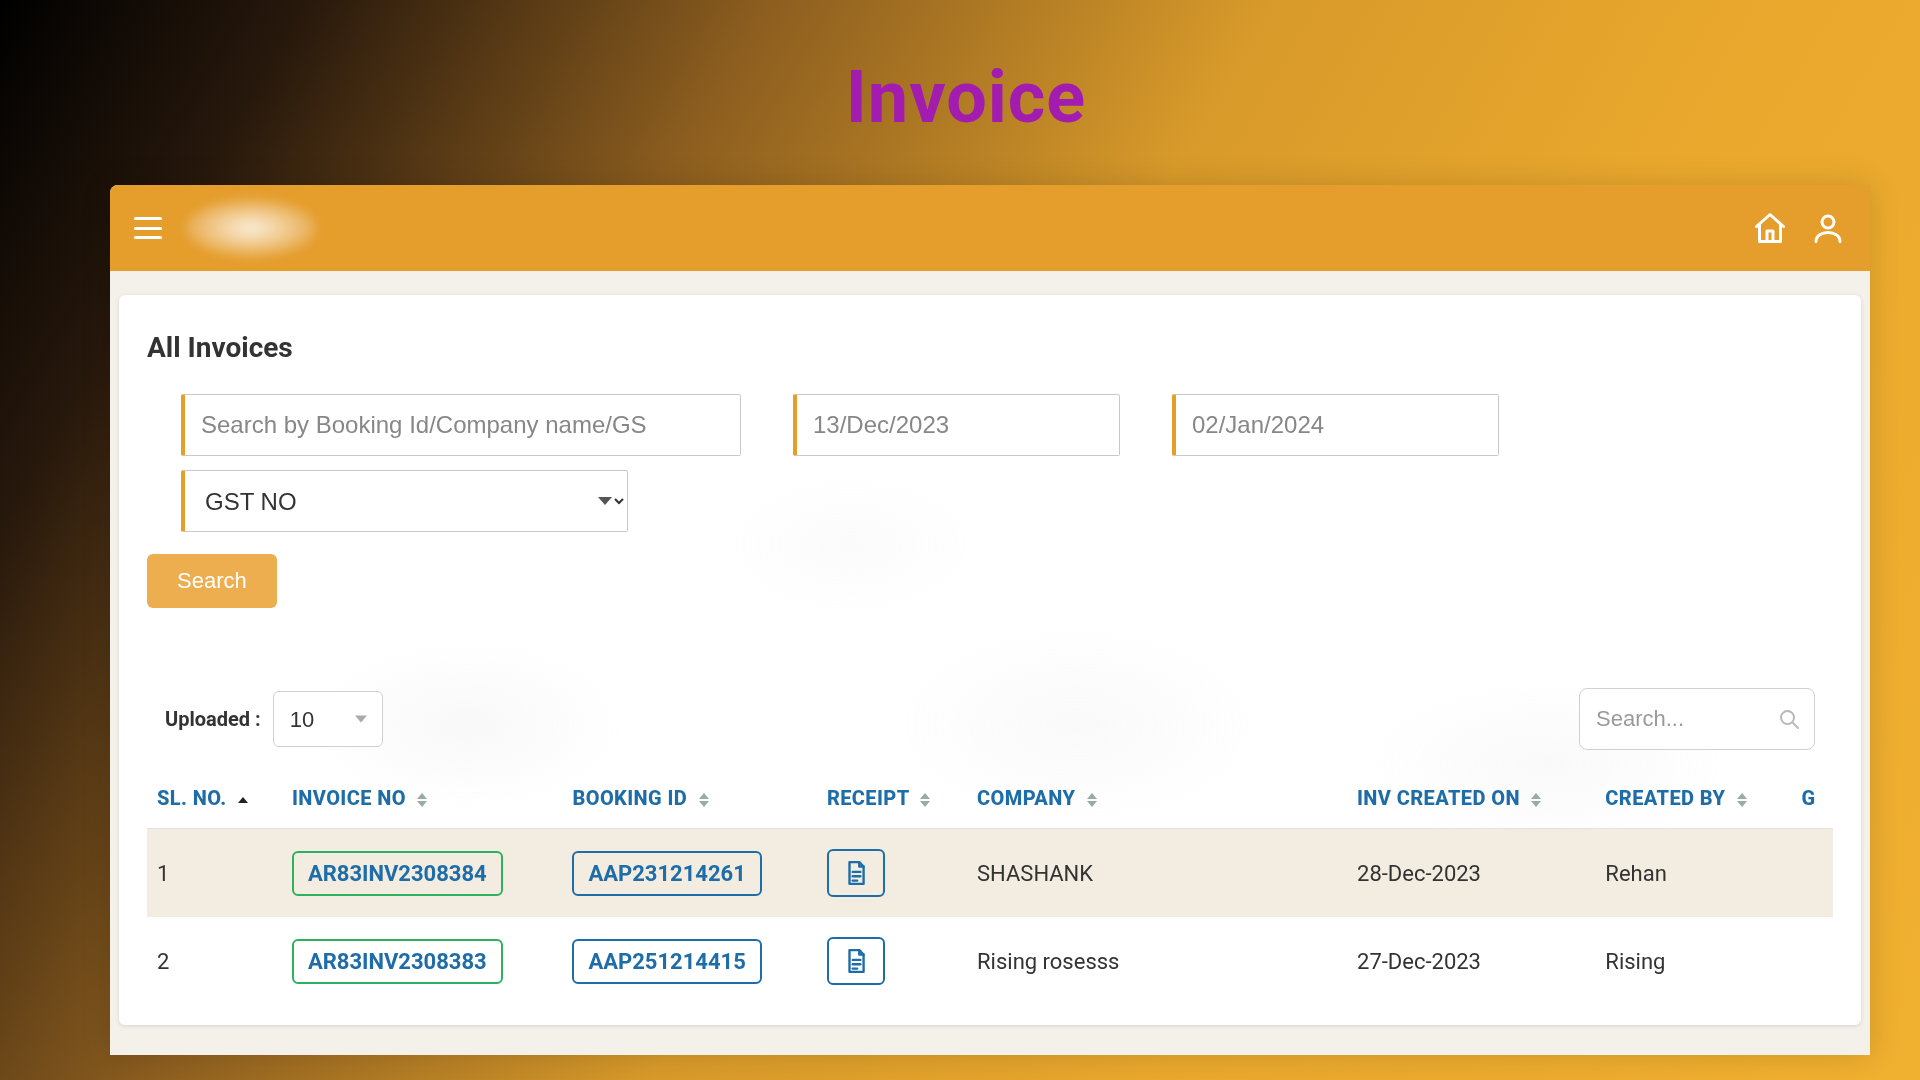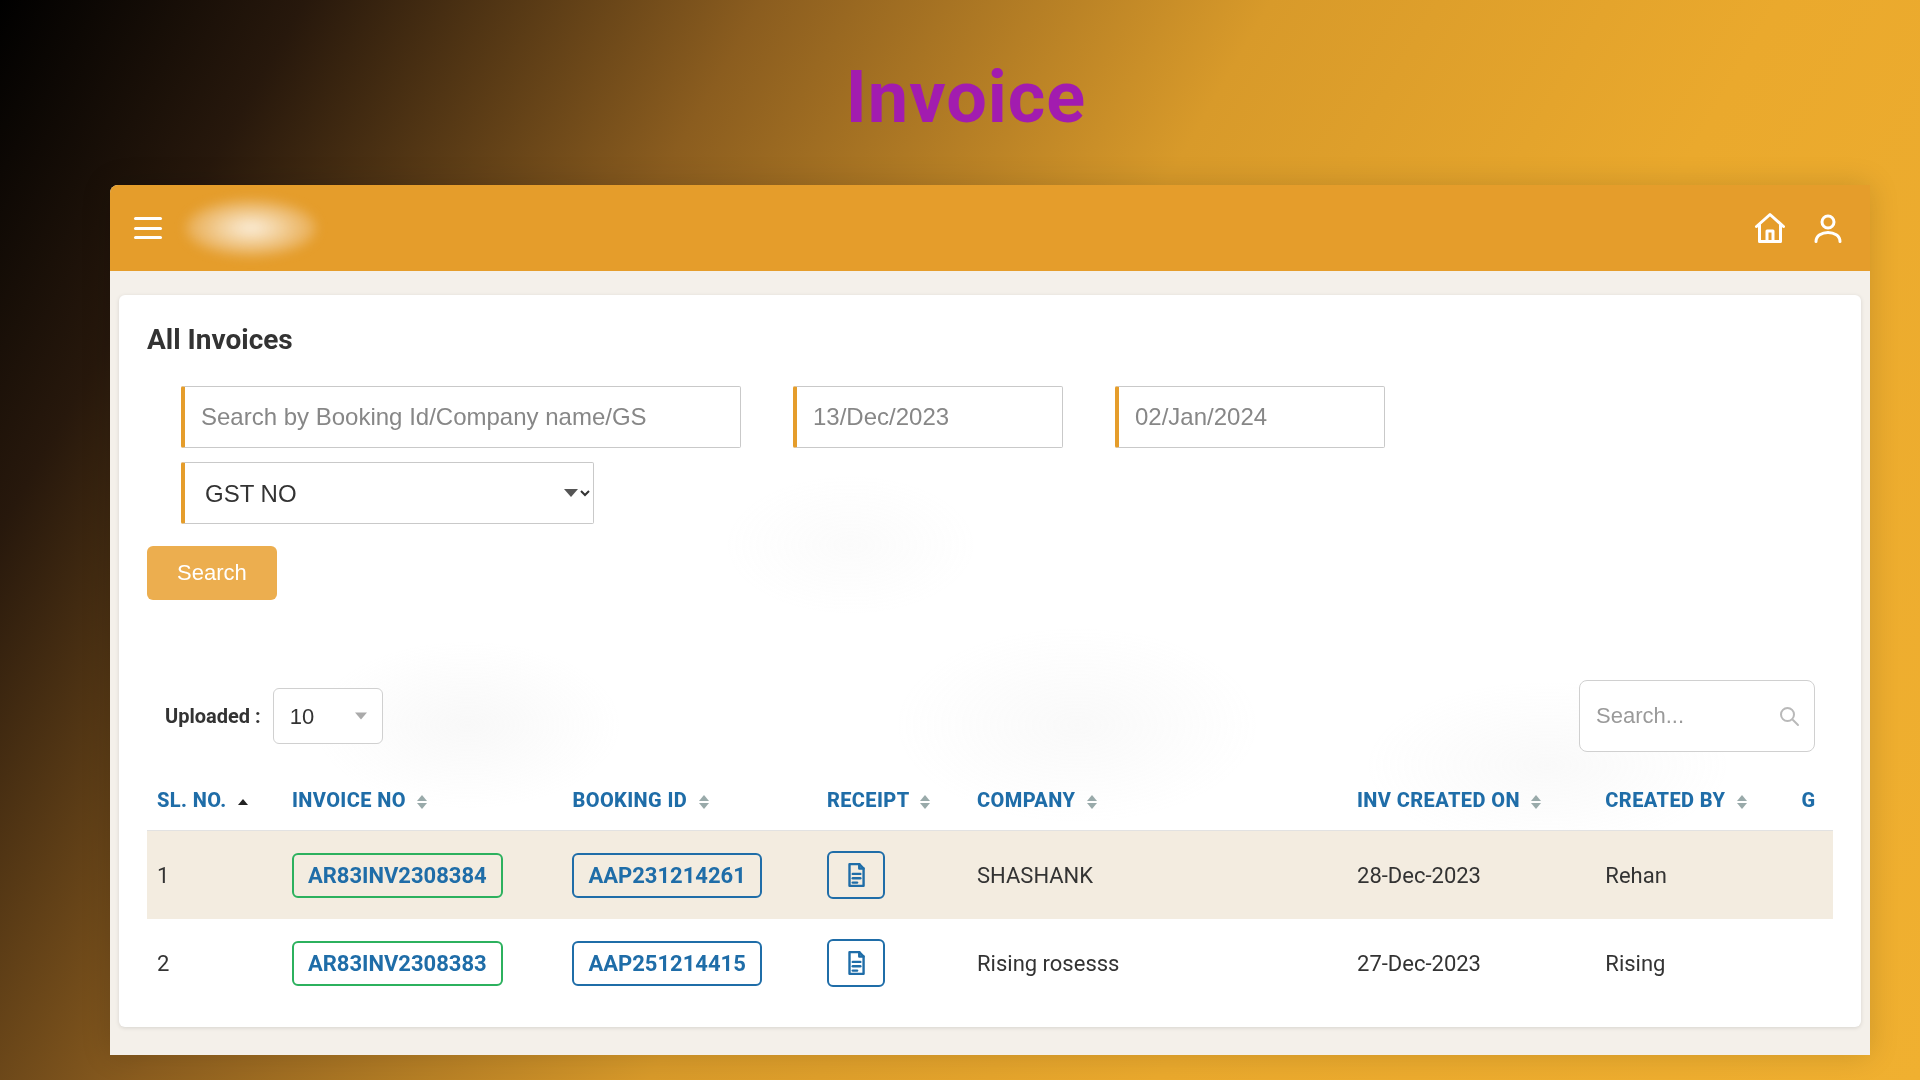--- a/index.html
+++ b/index.html
@@ -86,20 +86,21 @@
       radial-gradient(ellipse 180px 100px at 42% 250px, rgba(200,200,200,0.07), transparent 70%);
     pointer-events: none;
     border-radius: 6px;
   }
   .panel > * { position: relative; }
   .panel-title {
     font-size: 28px;
     font-weight: 700;
     color: #333333;
     margin-bottom: 30px;
+    margin-top: 8px;
   }
   .filter-row {
     display: flex;
     gap: 18px;
     margin-bottom: 14px;
     flex-wrap: wrap;
   }
   .field {
     border: 1px solid #c9c9c9;
     border-left: 4px solid #e59d2b;
@@ -107,36 +108,36 @@
     background: #ffffff;
     height: 62px;
     font-size: 24px;
     padding: 0 16px;
     color: #333333;
     outline: none;
     margin-left: 34px;
   }
   .field::placeholder { color: #878787; }
   .field-search-main { width: 560px; }
-  .field-date { width: 270px; color: #878787; }
+  .field-date { width: 327px; color: #878787; }
   .field-select { width: 270px; appearance: none; background-image: none; position: relative; }
   .select-wrap { position: relative; display: inline-block; }
   .select-wrap::after {
     content: "";
     position: absolute;
     right: 16px;
     top: 50%;
     transform: translateY(-50%);
     width: 0; height: 0;
     border-left: 7px solid transparent;
     border-right: 7px solid transparent;
     border-top: 8px solid #555;
     pointer-events: none;
   }
-  .field-gst { width: 413px; }
+  .field-gst { width: 447px; }
   .btn-search {
     background: #ecae4f;
     color: #ffffff;
     border: none;
     border-radius: 6px;
     padding: 14px 30px;
     font-size: 22px;
     font-weight: 500;
     cursor: pointer;
     margin-top: 8px;
@@ -177,21 +178,21 @@
     border-right: 6px solid transparent;
     border-top: 7px solid #aaa;
     pointer-events: none;
   }
   .table-controls-spacer { flex: 1; }
   .mini-search-wrap { position: relative; }
   .mini-search {
     border: 1px solid #d0d0d0;
     border-radius: 8px;
     background: #ffffff;
-    height: 72px;
+    height: 62px;
     width: 236px;
     font-size: 22px;
     padding: 0 48px 0 16px;
     color: #333333;
     outline: none;
   }
   .mini-search::placeholder { color: #9a9a9a; }
   .mini-search-icon {
     position: absolute;
     right: 14px; top: 50%;

